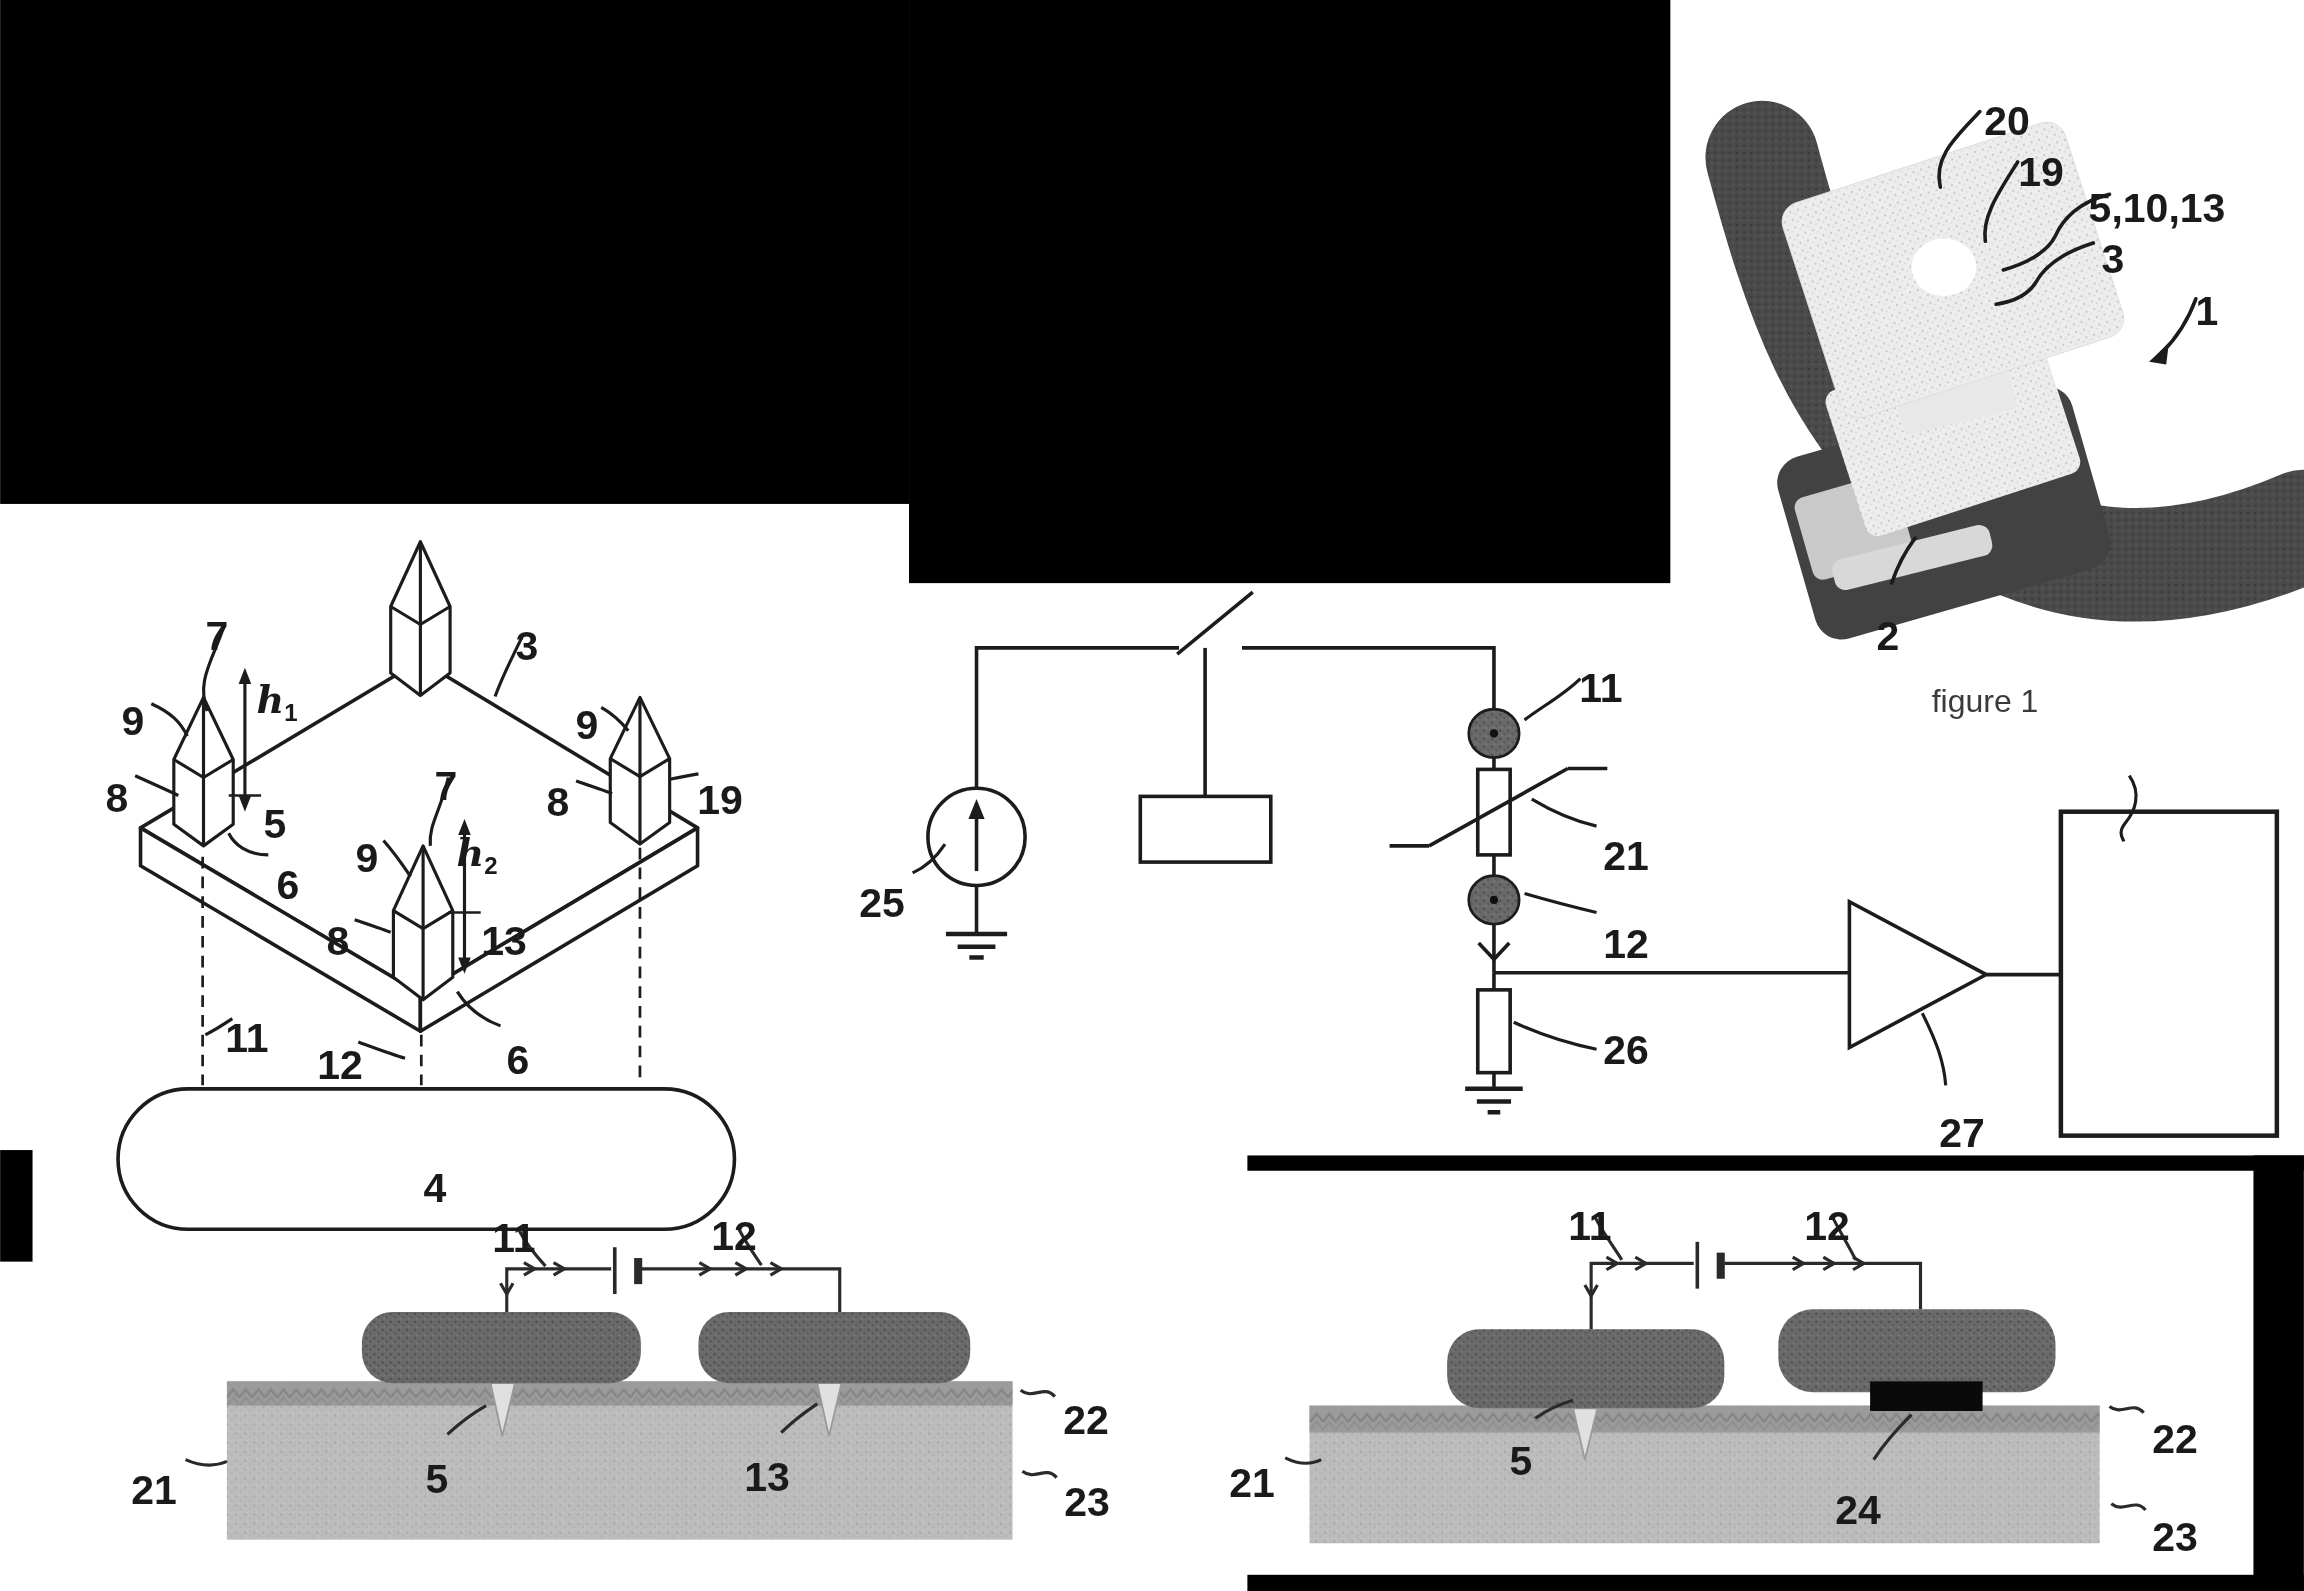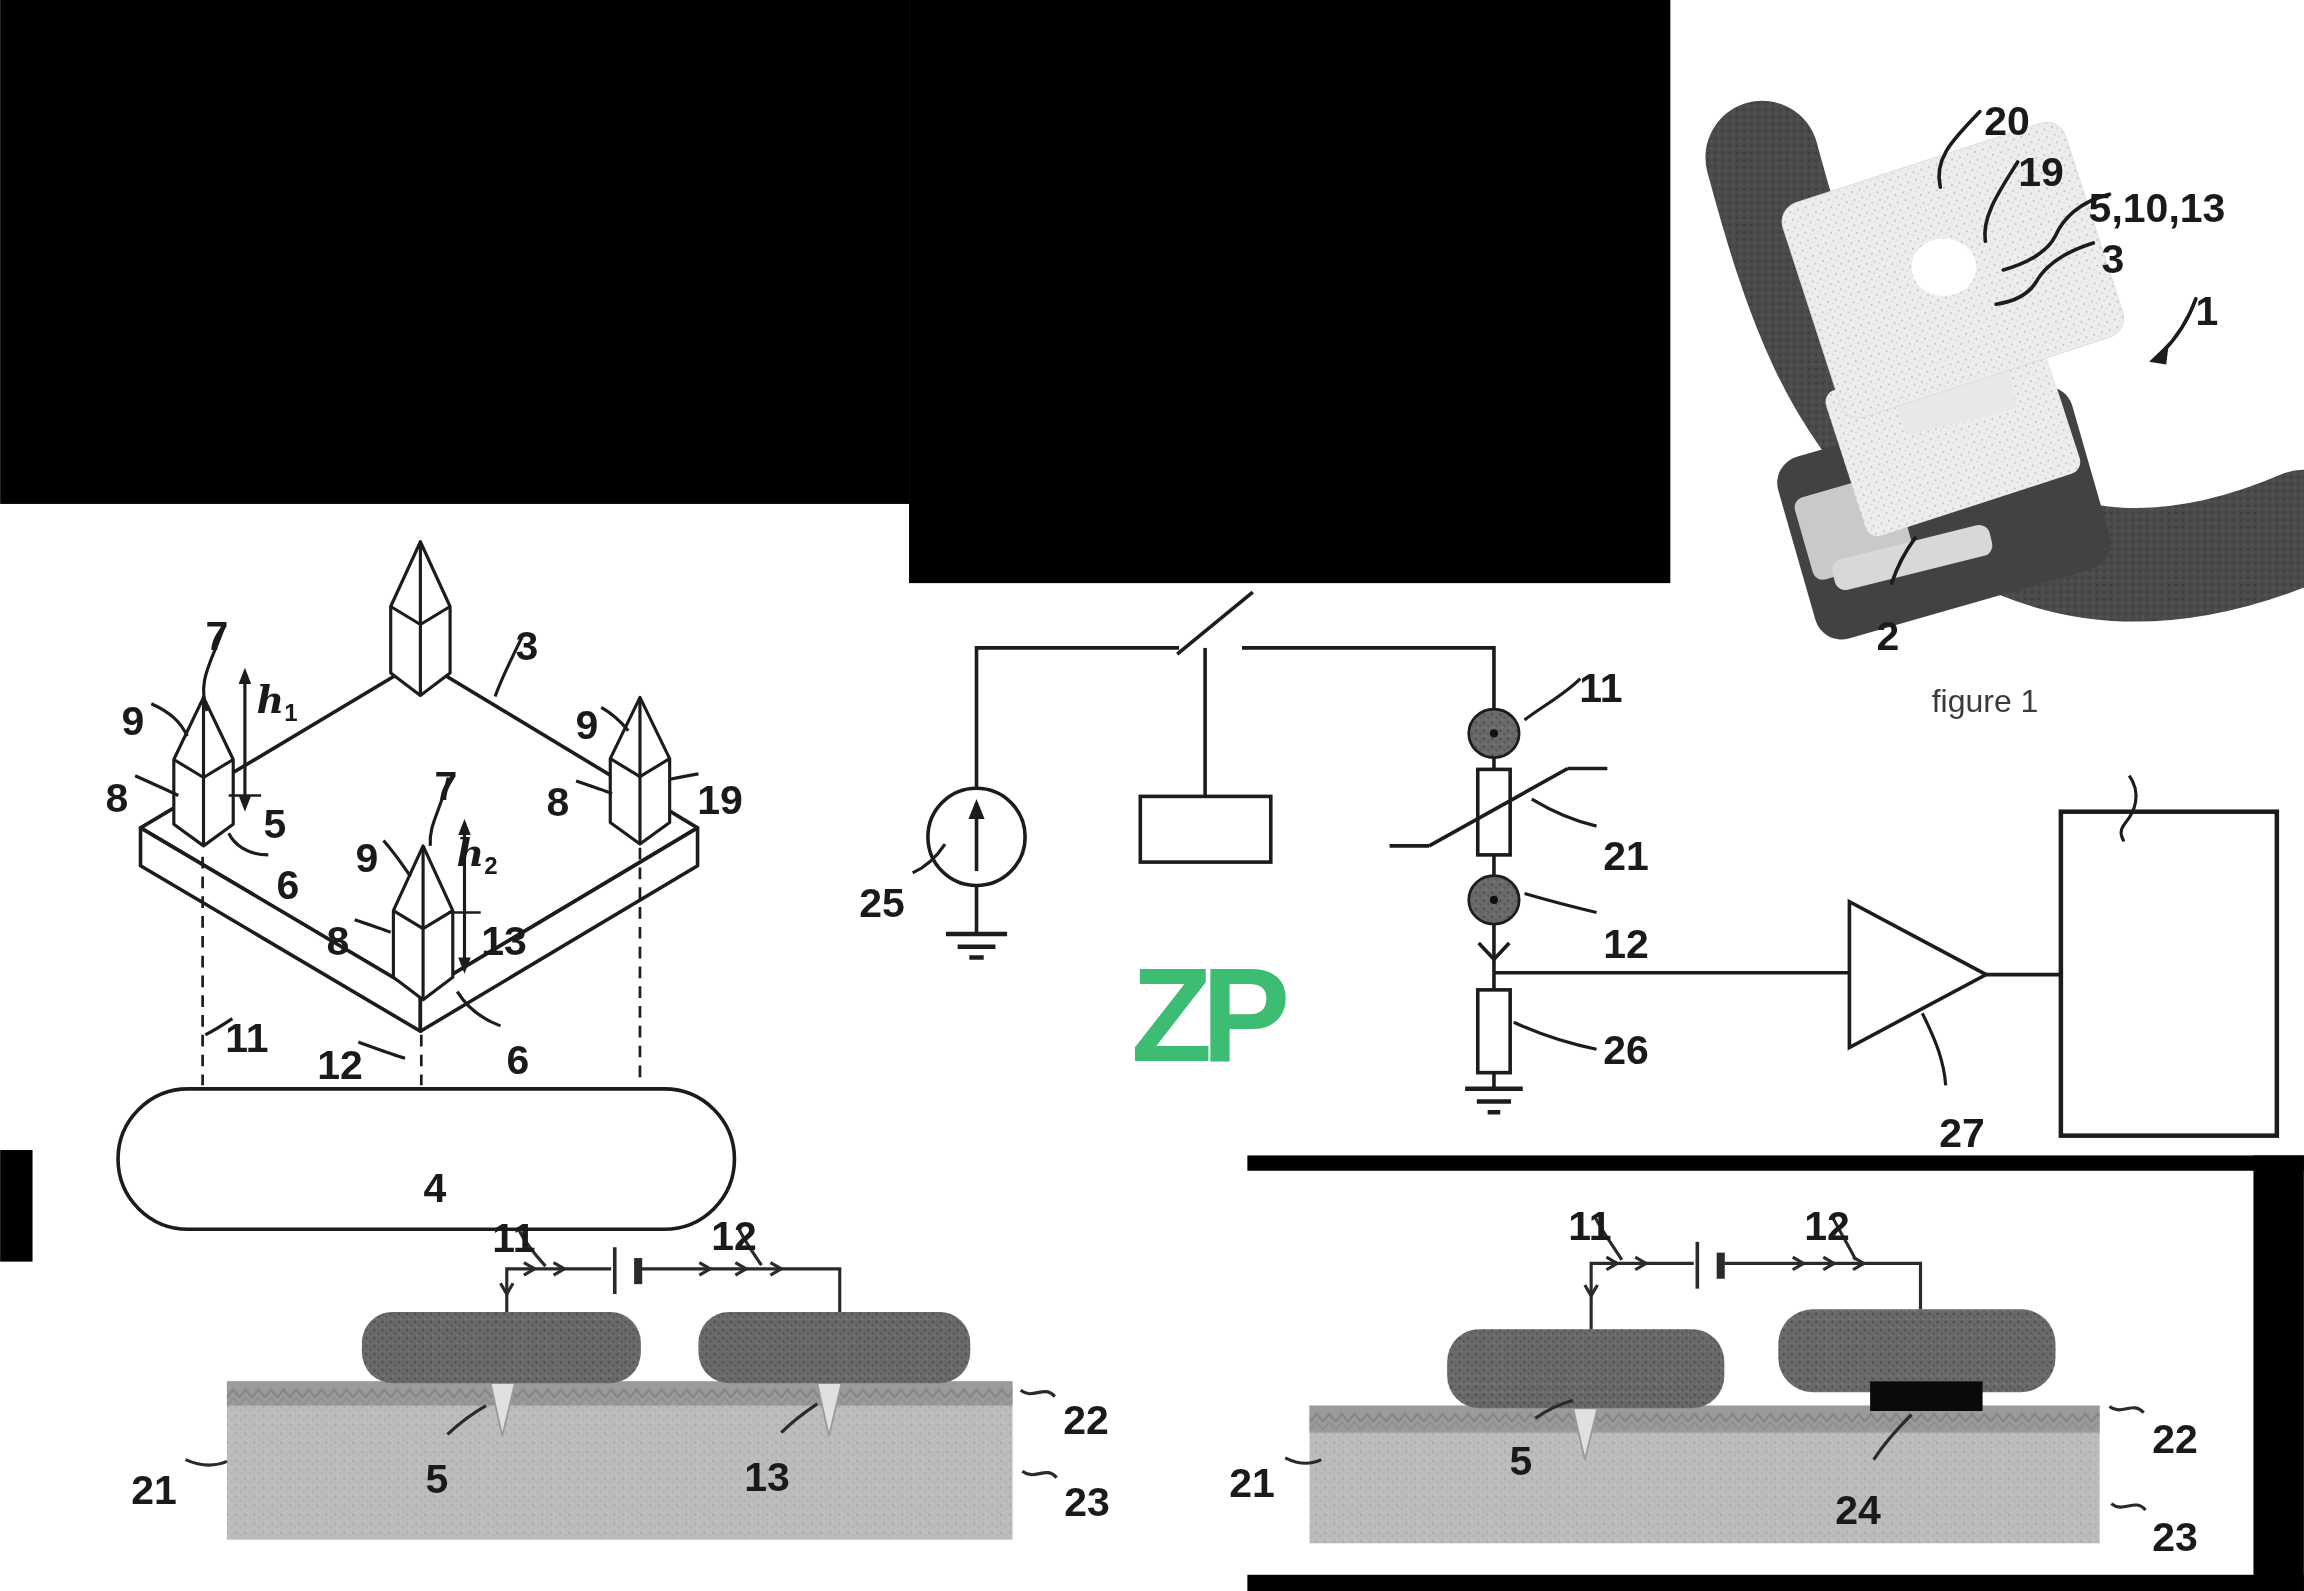--- a/index.html
+++ b/index.html
@@ -299,16 +299,15 @@
 <span class="lbl" style="left:1087px;top:1474px">23</span>
 
 <span class="lbl" style="left:1590px;top:1198px">11</span>
 <span class="lbl" style="left:1827px;top:1198px">12</span>
 <span class="lbl" style="left:1252px;top:1455px">21</span>
 <span class="lbl" style="left:1521px;top:1433px">5</span>
 <span class="lbl" style="left:1858px;top:1482px">24</span>
 <span class="lbl" style="left:2175px;top:1411px">22</span>
 <span class="lbl" style="left:2175px;top:1509px">23</span>
 
-<div id="watermark" style="color: rgb(61, 189, 115);">ZP</div>
 
 </div>
 
 
 </body></html>

